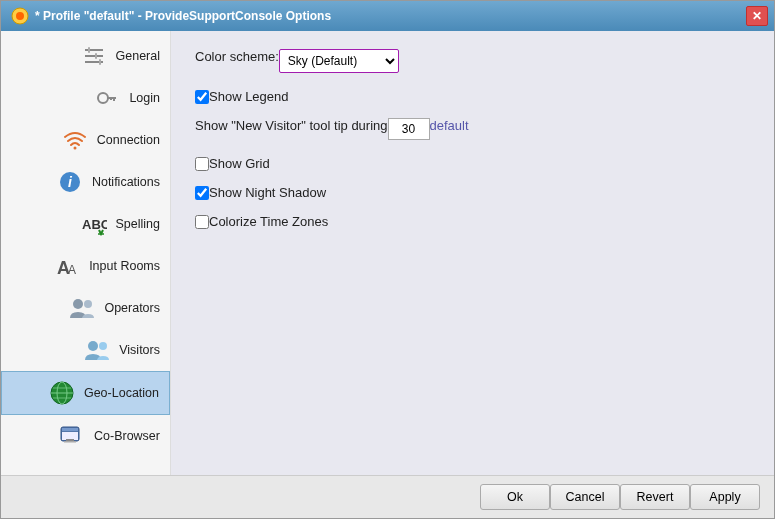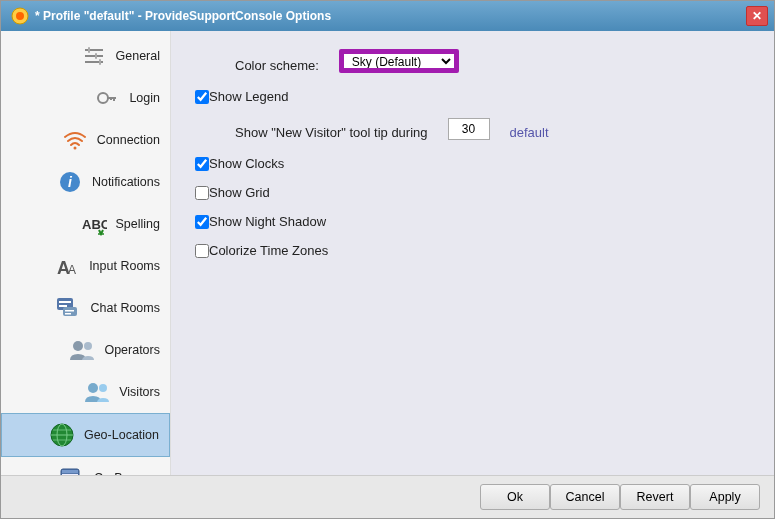--- a/index.html
+++ b/index.html
@@ -107,34 +107,33 @@
     .main-panel {
       flex: 1;
       background: #e8e8f0;
       padding: 18px 24px;
       display: flex;
       flex-direction: column;
     }
 
     .form-row {
       display: flex;
-      align-items: flex-end;
+      align-items: flex-start;
       margin-bottom: 16px;
-      gap: 20px;
-      margin-left: 40px;
+      gap: 0;
     }
 
     .form-label {
       font-size: 13px;
       color: #222;
     }
 
     .form-select {
       height: 24px;
-      border: 5px solid #a21caf;
+      border: 1px solid #a21caf;
       background: white;
       padding: 0 4px;
       font-size: 12px;
       min-width: 120px;
       border-radius: 2px;
     }
 
     .checkbox-row {
       display: flex;
       align-items: center;
@@ -271,33 +270,20 @@
       <div class="sidebar-item">
         <div class="sidebar-item-icon">
           <svg width="24" height="24" viewBox="0 0 24 24">
             <text x="2" y="20" fill="#555" font-size="18" font-weight="bold">A</text>
             <text x="13" y="20" fill="#555" font-size="12">A</text>
           </svg>
         </div>
         <span class="sidebar-item-label">Input Rooms</span>
       </div>
 
-      <div class="sidebar-item">
-        <div class="sidebar-item-icon">
-          <svg width="28" height="28" viewBox="0 0 28 28">
-            <rect x="2" y="4" width="16" height="12" rx="2" fill="#5577aa"></rect>
-            <rect x="4" y="7" width="12" height="2" fill="white"></rect>
-            <rect x="4" y="11" width="8" height="2" fill="white"></rect>
-            <rect x="8" y="13" width="14" height="9" rx="2" fill="#7799bb"></rect>
-            <rect x="10" y="16" width="9" height="1.5" fill="white"></rect>
-            <rect x="10" y="19" width="6" height="1.5" fill="white"></rect>
-          </svg>
-        </div>
-        <span class="sidebar-item-label">Chat Rooms</span>
-      </div>
 
       <div class="sidebar-item">
         <div class="sidebar-item-icon">
           <svg width="28" height="28" viewBox="0 0 28 28">
             <circle cx="10" cy="10" r="5" fill="#8899aa"></circle>
             <path d="M2 24 Q2 18 10 18 Q18 18 18 24" fill="#8899aa"></path>
             <circle cx="20" cy="10" r="4" fill="#aabbcc"></circle>
             <path d="M14 24 Q15 20 20 20 Q26 20 26 24" fill="#aabbcc"></path>
           </svg>
         </div>
@@ -357,24 +343,20 @@
         <input type="checkbox" id="show-legend" checked="" style="">
         <label for="show-legend" class="checkbox-label">Show Legend</label>
       </div>
 
       <div class="form-row">
         <span class="form-label">Show "New Visitor" tool tip during</span>
         <input type="text" class="spinbox" value="30" style="">
         <span class="seconds-label">default</span>
       </div>
 
-      <div class="checkbox-row">
-        <input type="checkbox" id="show-clocks" checked="" style="">
-        <label for="show-clocks" class="checkbox-label">Show Clocks</label>
-      </div>
 
       <div class="checkbox-row">
         <input type="checkbox" id="show-grid" style="">
         <label for="show-grid" class="checkbox-label">Show Grid</label>
       </div>
 
       <div class="checkbox-row">
         <input type="checkbox" id="show-night-shadow" checked="" style="">
         <label for="show-night-shadow" class="checkbox-label">Show Night Shadow</label>
       </div>

